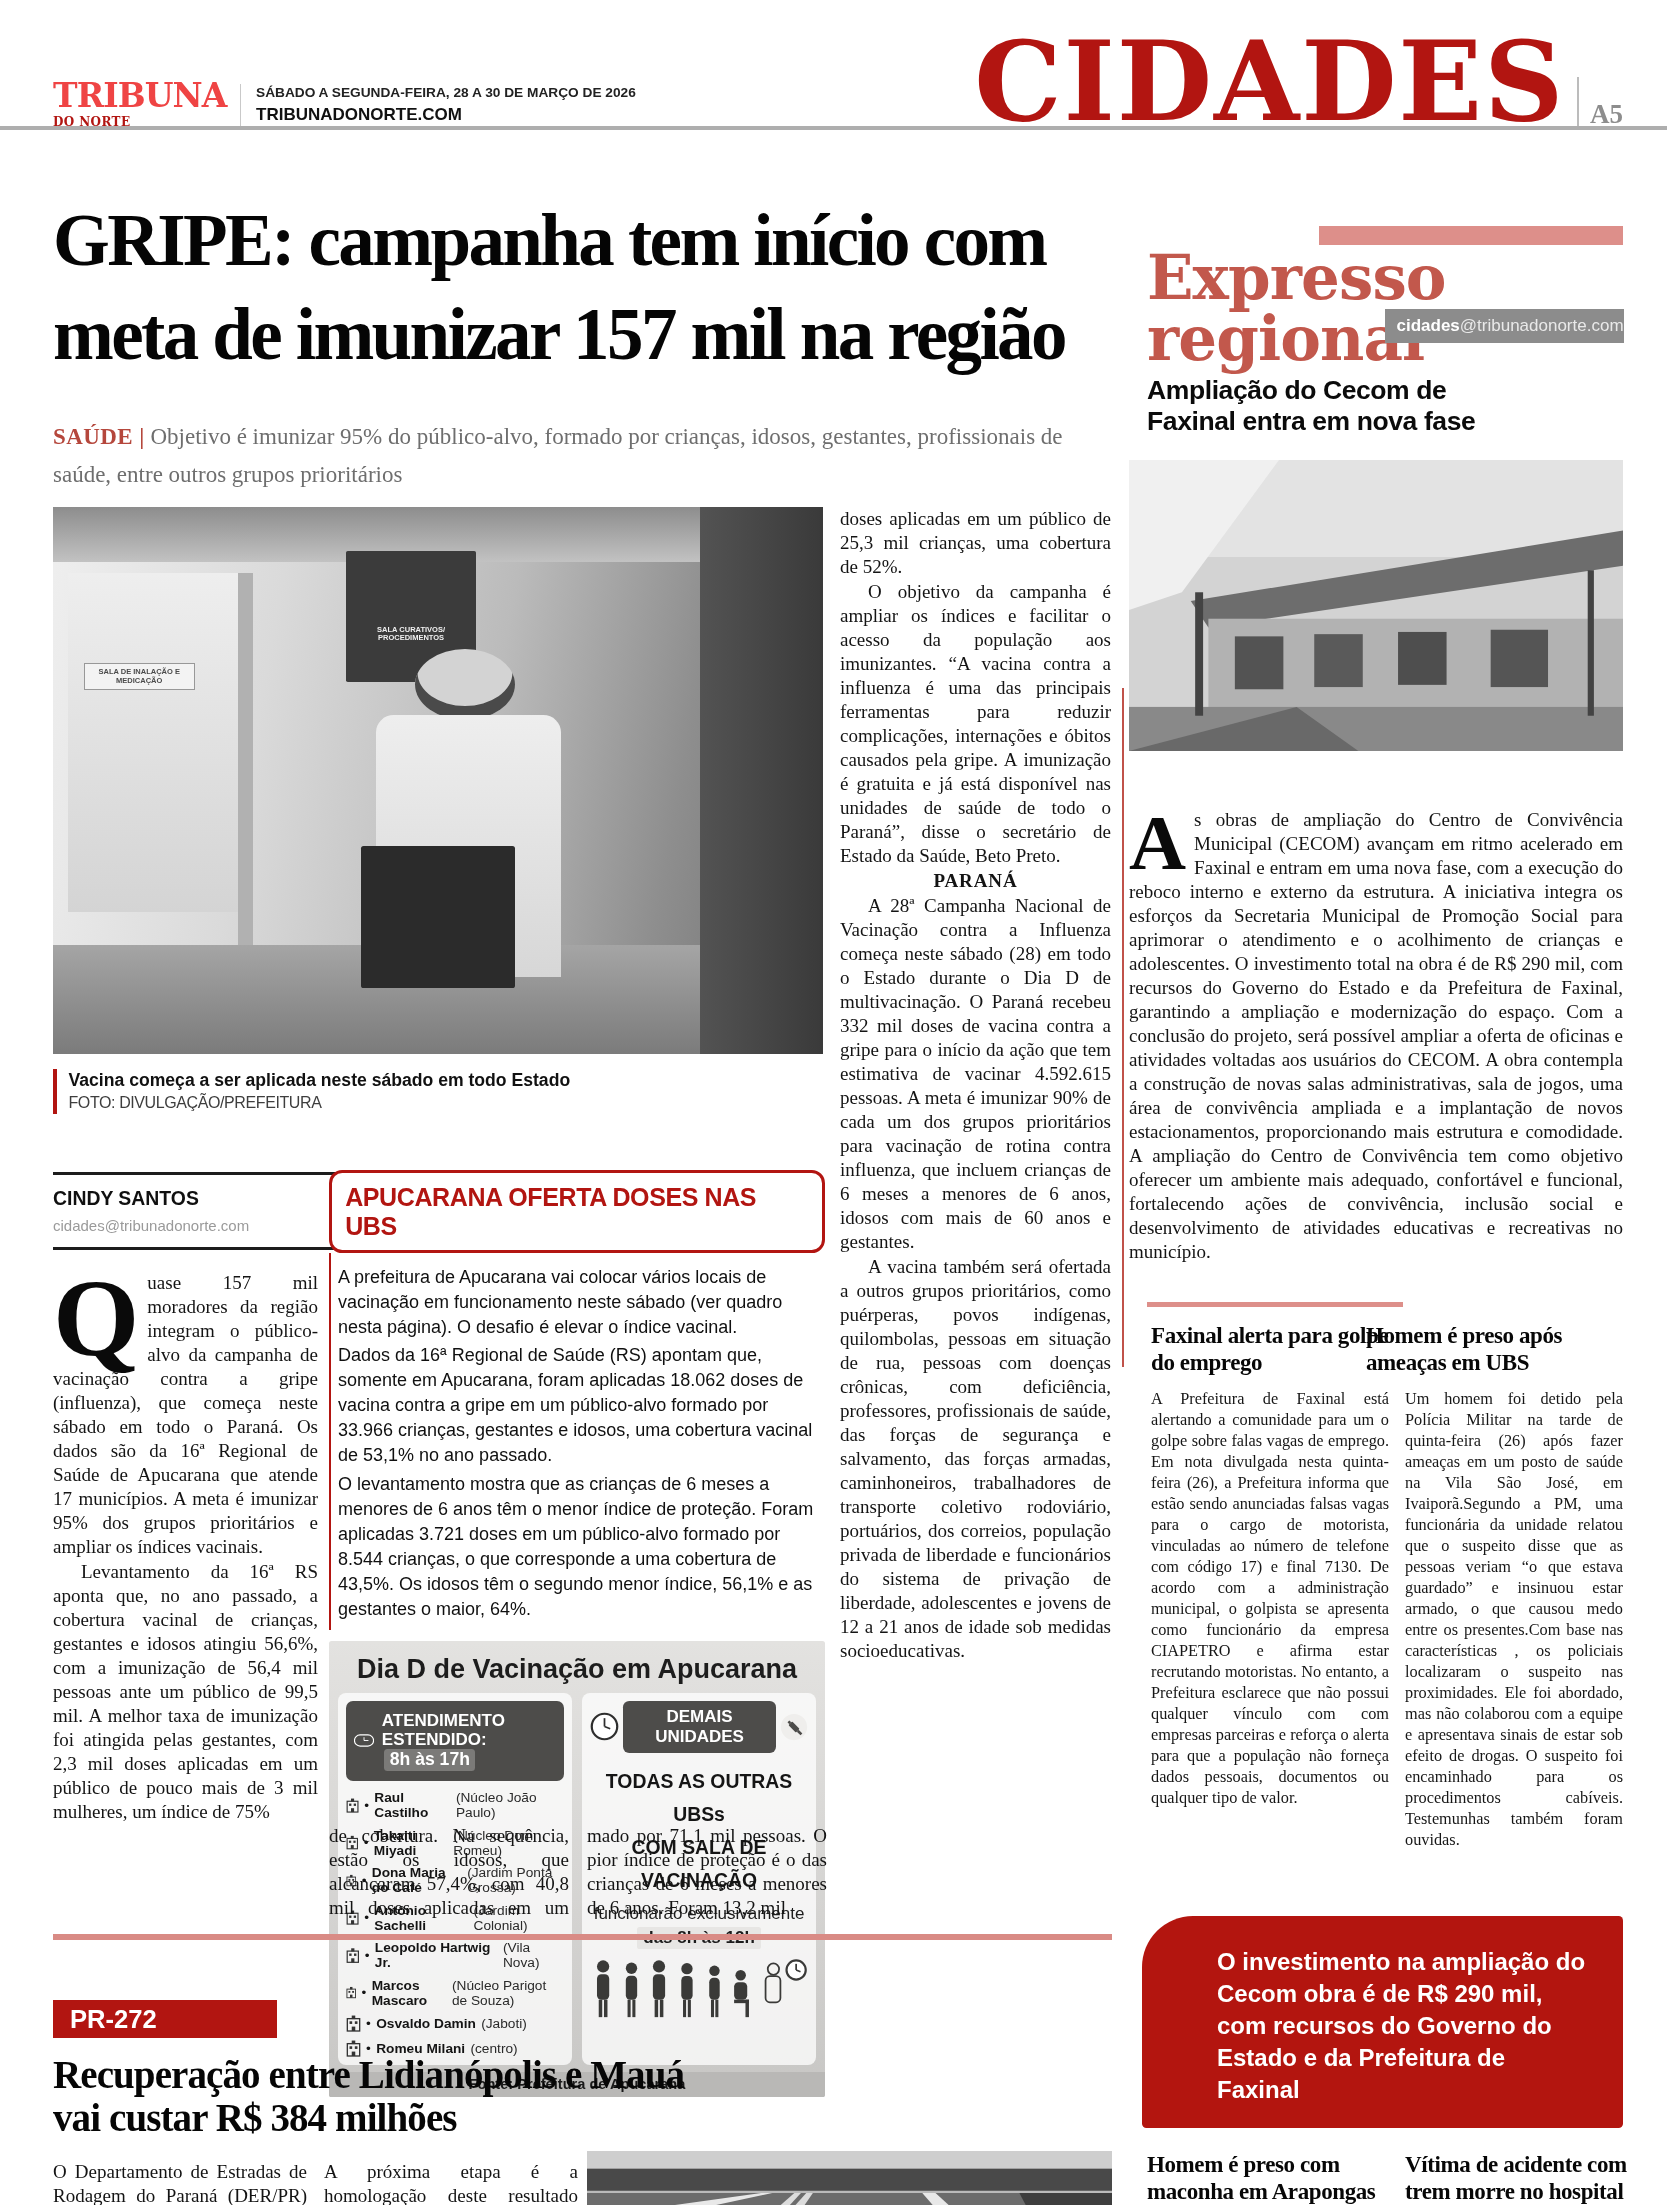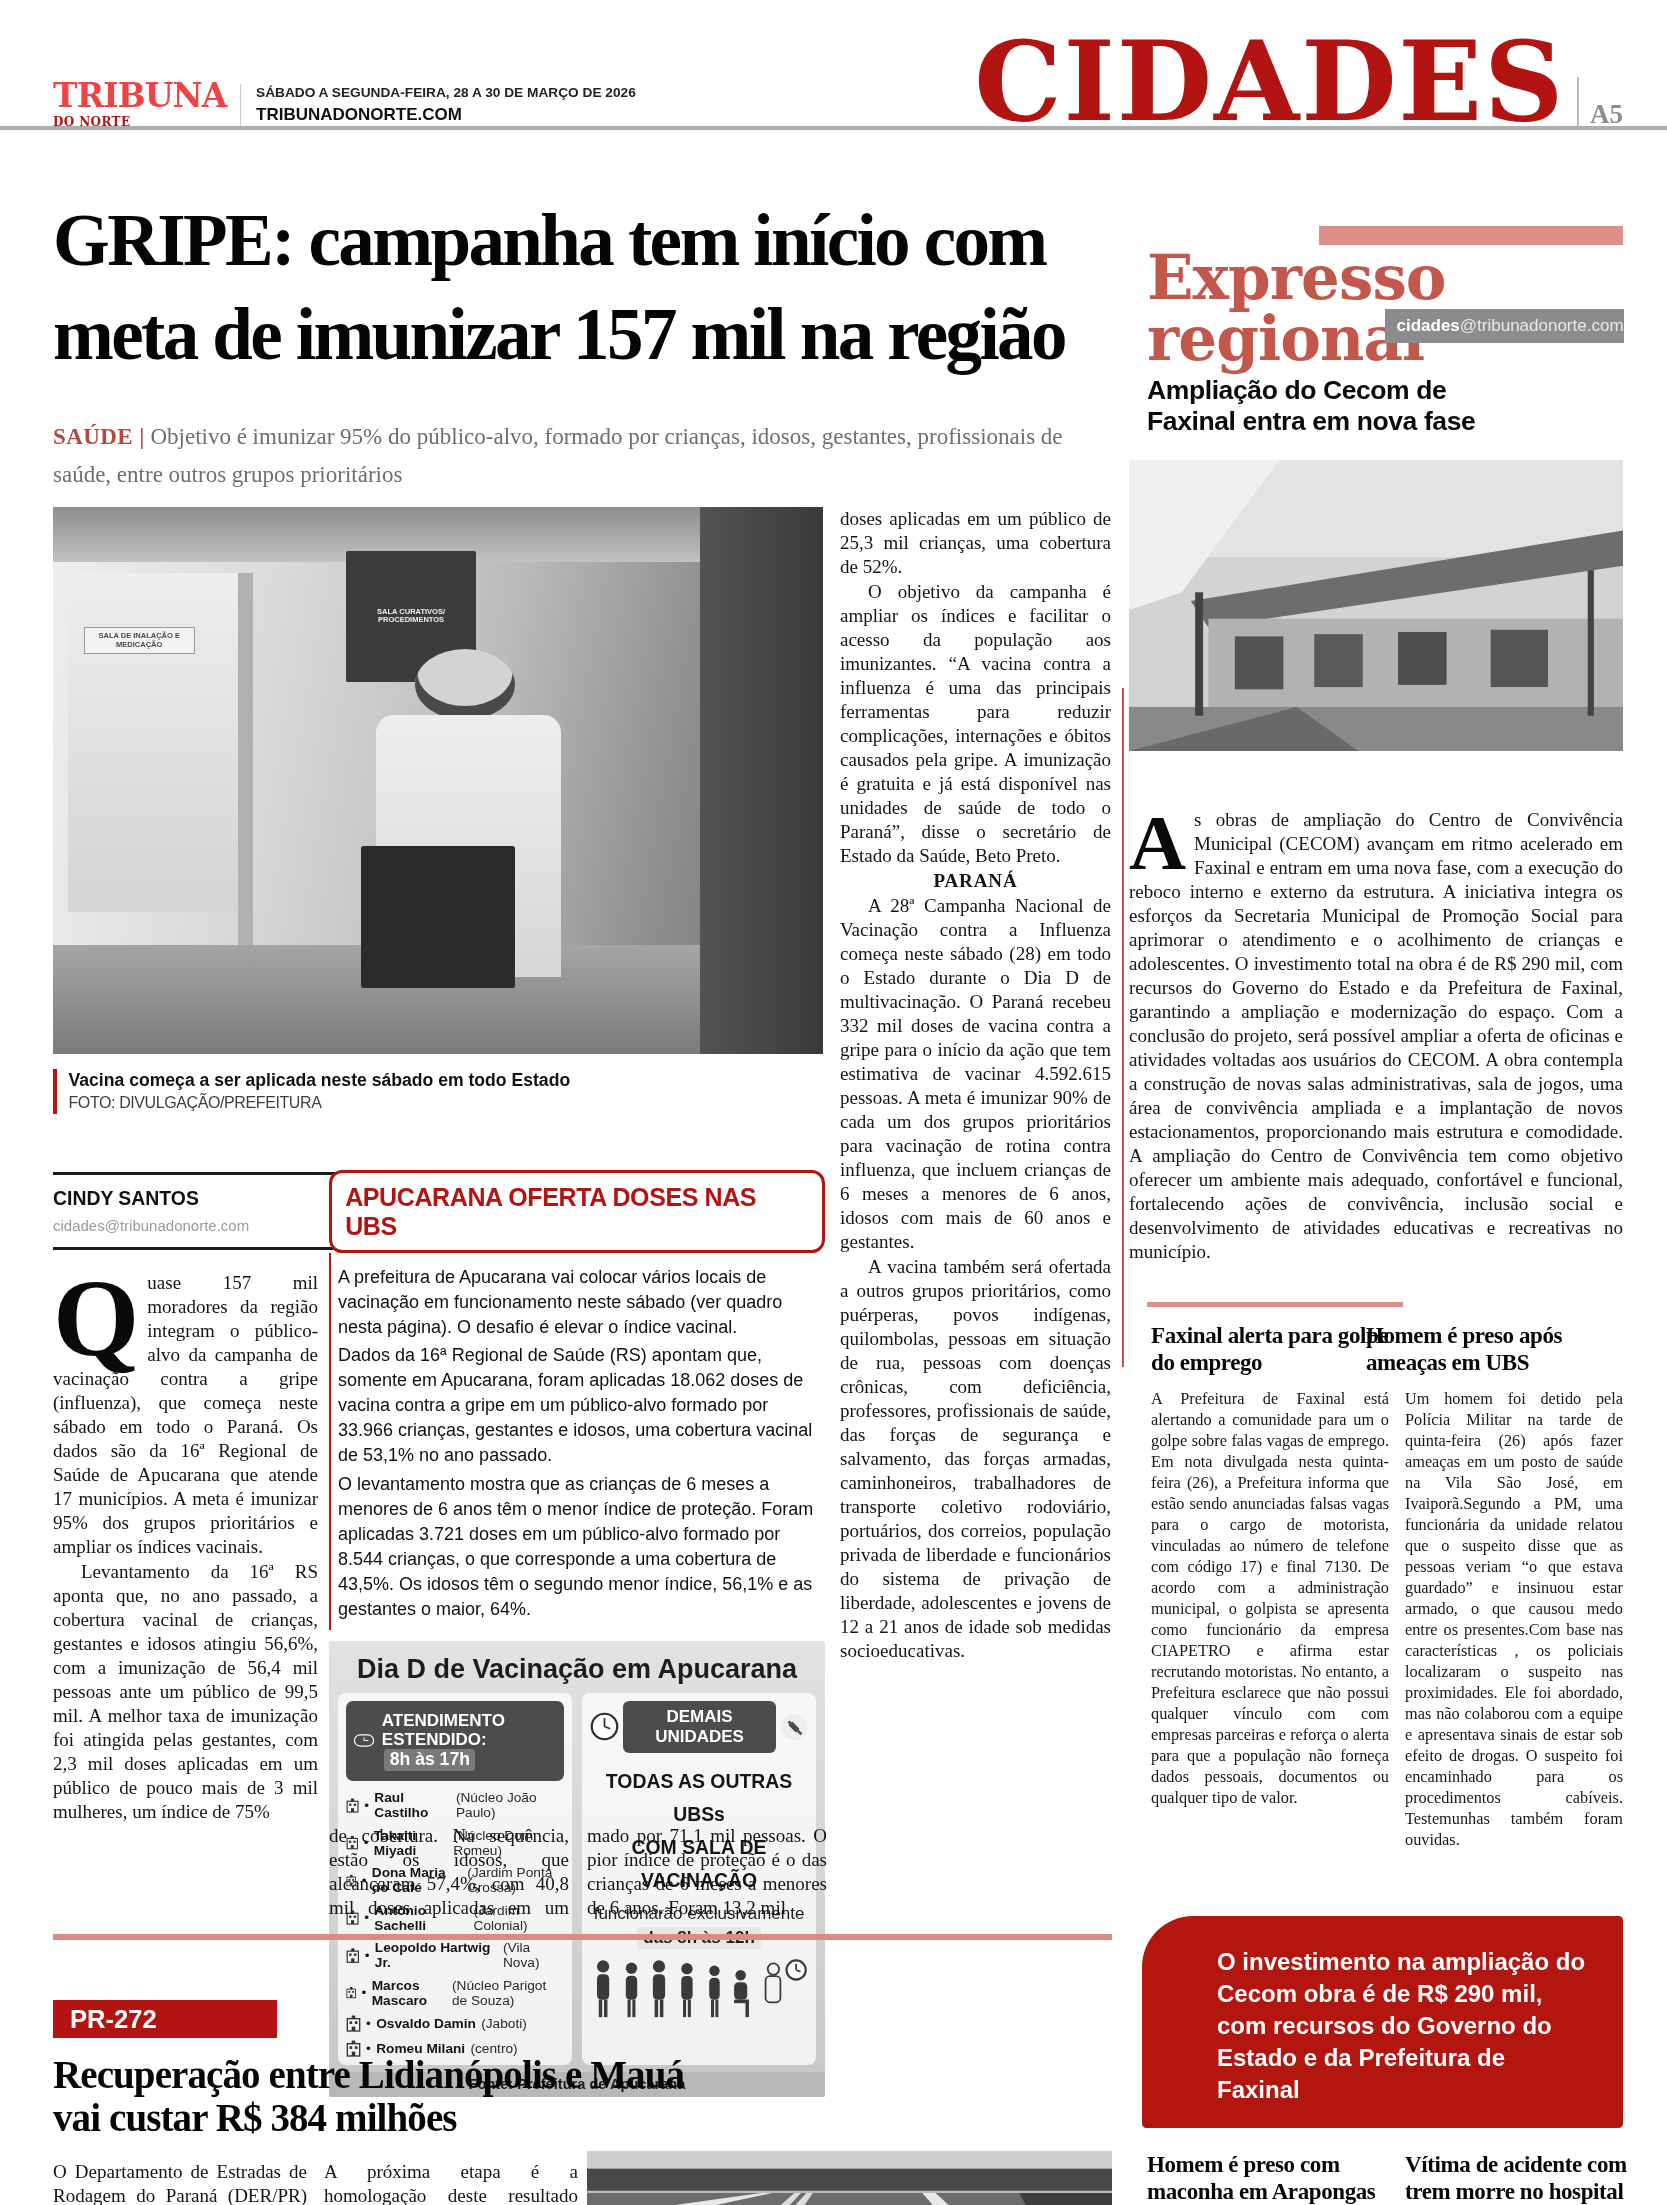--- a/index.html
+++ b/index.html
@@ -31,21 +31,21 @@
   .body-txt{font-size:19px;line-height:24px;text-align:justify;color:#141414;}
   .body-txt p{margin:0;}
   .body-txt p+p{text-indent:28px;margin-top:0.9px;}
   .dropcap{float:left;font-weight:bold;font-size:111px;line-height:86px;padding:4.4px 8px 0 0;color:#0a0a0a;}
   .subcenter{text-align:center;font-weight:bold;text-indent:0 !important;letter-spacing:0.9px;}
 
   
   .photo{overflow:hidden;position:absolute;background:#bdbbb7;filter:grayscale(1);}
   .ph-layer{position:absolute;}
   .ph-sign{position:absolute;font-family:"Liberation Sans",sans-serif;font-weight:bold;
-           font-size:7.5px;line-height:8.8px;text-align:center;padding:3.5px 4.4px;}
+           font-size:7.5px;line-height:8.8px;text-align:center;padding:3.5px 4.4px;margin-top:36px;}
 
   .caption{border-left:4.4px solid #b21511;padding-left:11.5px;}
   .caption .cap-main{font-family:"Liberation Sans",sans-serif;font-weight:bold;font-size:17.6px;color:#111;line-height:23px;}
   .caption .cap-credit{font-family:"Liberation Sans",sans-serif;font-size:16px;color:#3e3e3e;line-height:22px;letter-spacing:-0.4px;}
 
   .byline{border-top:3.1px solid #1c1c1c;border-bottom:3.1px solid #1c1c1c;padding:11.5px 0 13.2px 0;}
   .byline .name{font-family:"Liberation Sans",sans-serif;font-weight:bold;font-size:19.4px;color:#101010;letter-spacing:0;}
   .byline .mail{font-family:"Liberation Sans",sans-serif;font-size:15px;color:#9a9a9a;margin-top:7px;}
 
   

